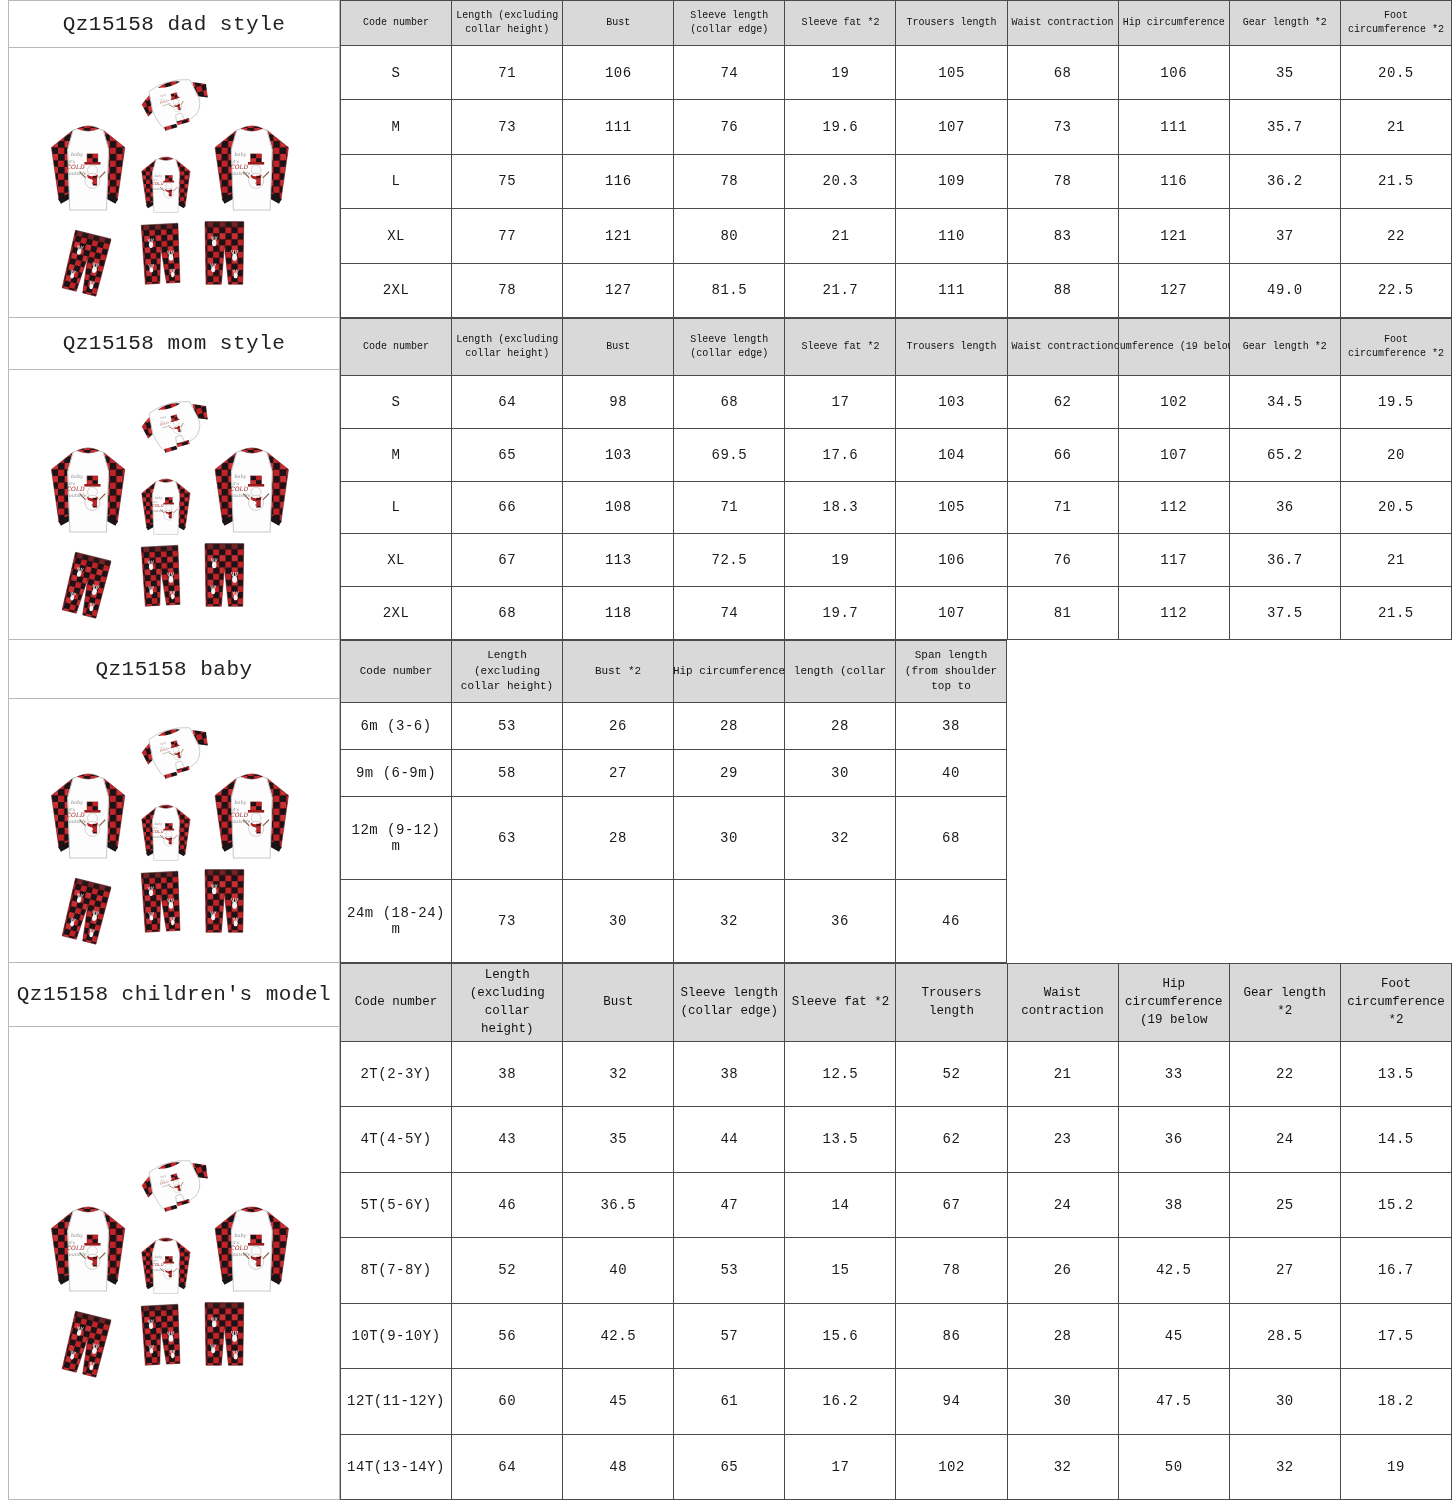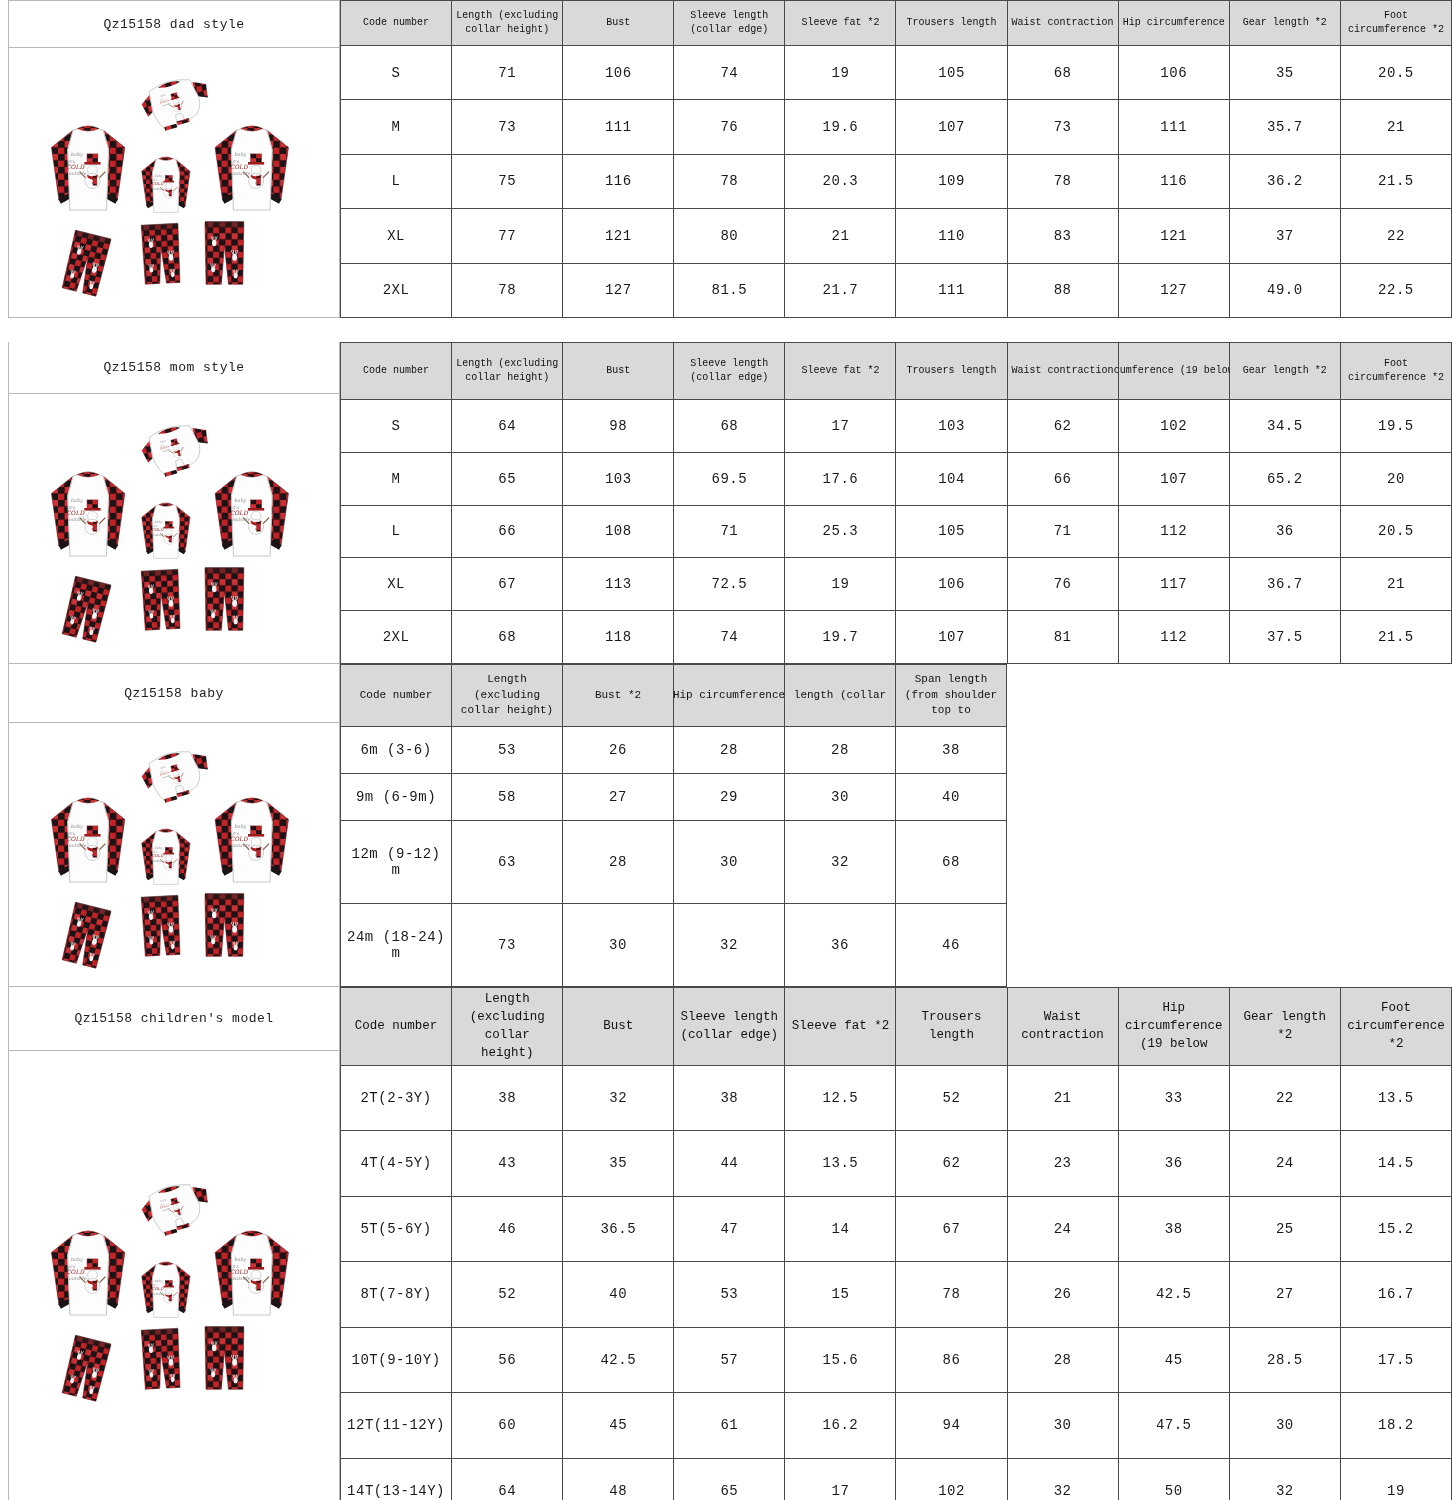--- a/index.html
+++ b/index.html
@@ -1,27 +1,27 @@
 <!DOCTYPE html>
 <html><head>
 <meta charset="utf-8">
 <style>
   * { margin:0; padding:0; box-sizing:border-box; }
   html,body { background:#ffffff; }
   body { font-family:"Liberation Mono","DejaVu Sans Mono",monospace; color:#1a1a1a; }
   #page { width:1452px; height:1500px; background:#fff; overflow:hidden; }
 
   .section { display:flex; width:100%; }
-  .s0 { height:318px; } .s1 { height:322px;margin-top:24px; } .s2 { height:323px; } .s3 { height:537px; }
+  .s0 { height:318px; } .s1 { height:322px; } .s2 { height:323px; } .s3 { height:537px; }
 
   .left  { flex:0 0 340px; width:340px; padding-left:8px; }
   .lbox  { height:100%; border:1px solid #b8b8b8; display:flex; flex-direction:column; background:#fff; }
   .section + .section .lbox { border-top:0; }
   .ltitle{ flex:0 0 auto; border-bottom:1px solid #b8b8b8; display:flex; align-items:center; justify-content:center;
-           font-size:13px; letter-spacing:0.5px; color:#222; }
+           font-size:21px; letter-spacing:0.5px; color:#222; }
   .s0 .ltitle{height:47px;} .s1 .ltitle{height:52px;} .s2 .ltitle{height:59px;} .s3 .ltitle{height:64px;text-align:right;}
   .limg  { flex:1 1 auto; display:flex; align-items:center; justify-content:center; }
   .famset{ width:270px; height:231px; }
 
   .right { flex:1 1 auto; height:100%; }
   table.size-table { border-collapse:collapse; height:100%; table-layout:fixed; background:#fff; }
   .cols-10 { width:100%; }
   .cols-6  { width:667px; }
   .size-table th, .size-table td { border:1px solid #4a4a4a; text-align:center; vertical-align:middle; }
   .size-table th { background:#d9d9d9; font-weight:normal; position:relative; padding:2px 3px; line-height:1.45; color:#111; }
@@ -262,21 +262,21 @@
               <td>66</td>
               <td>107</td>
               <td>65.2</td>
               <td>20</td>
             </tr>
             <tr>
               <td>L</td>
               <td>66</td>
               <td>108</td>
               <td>71</td>
-              <td>25.3</td>
+              <td>18.3</td>
               <td>105</td>
               <td>71</td>
               <td>112</td>
               <td>36</td>
               <td>20.5</td>
             </tr>
             <tr>
               <td>XL</td>
               <td>67</td>
               <td>113</td>

